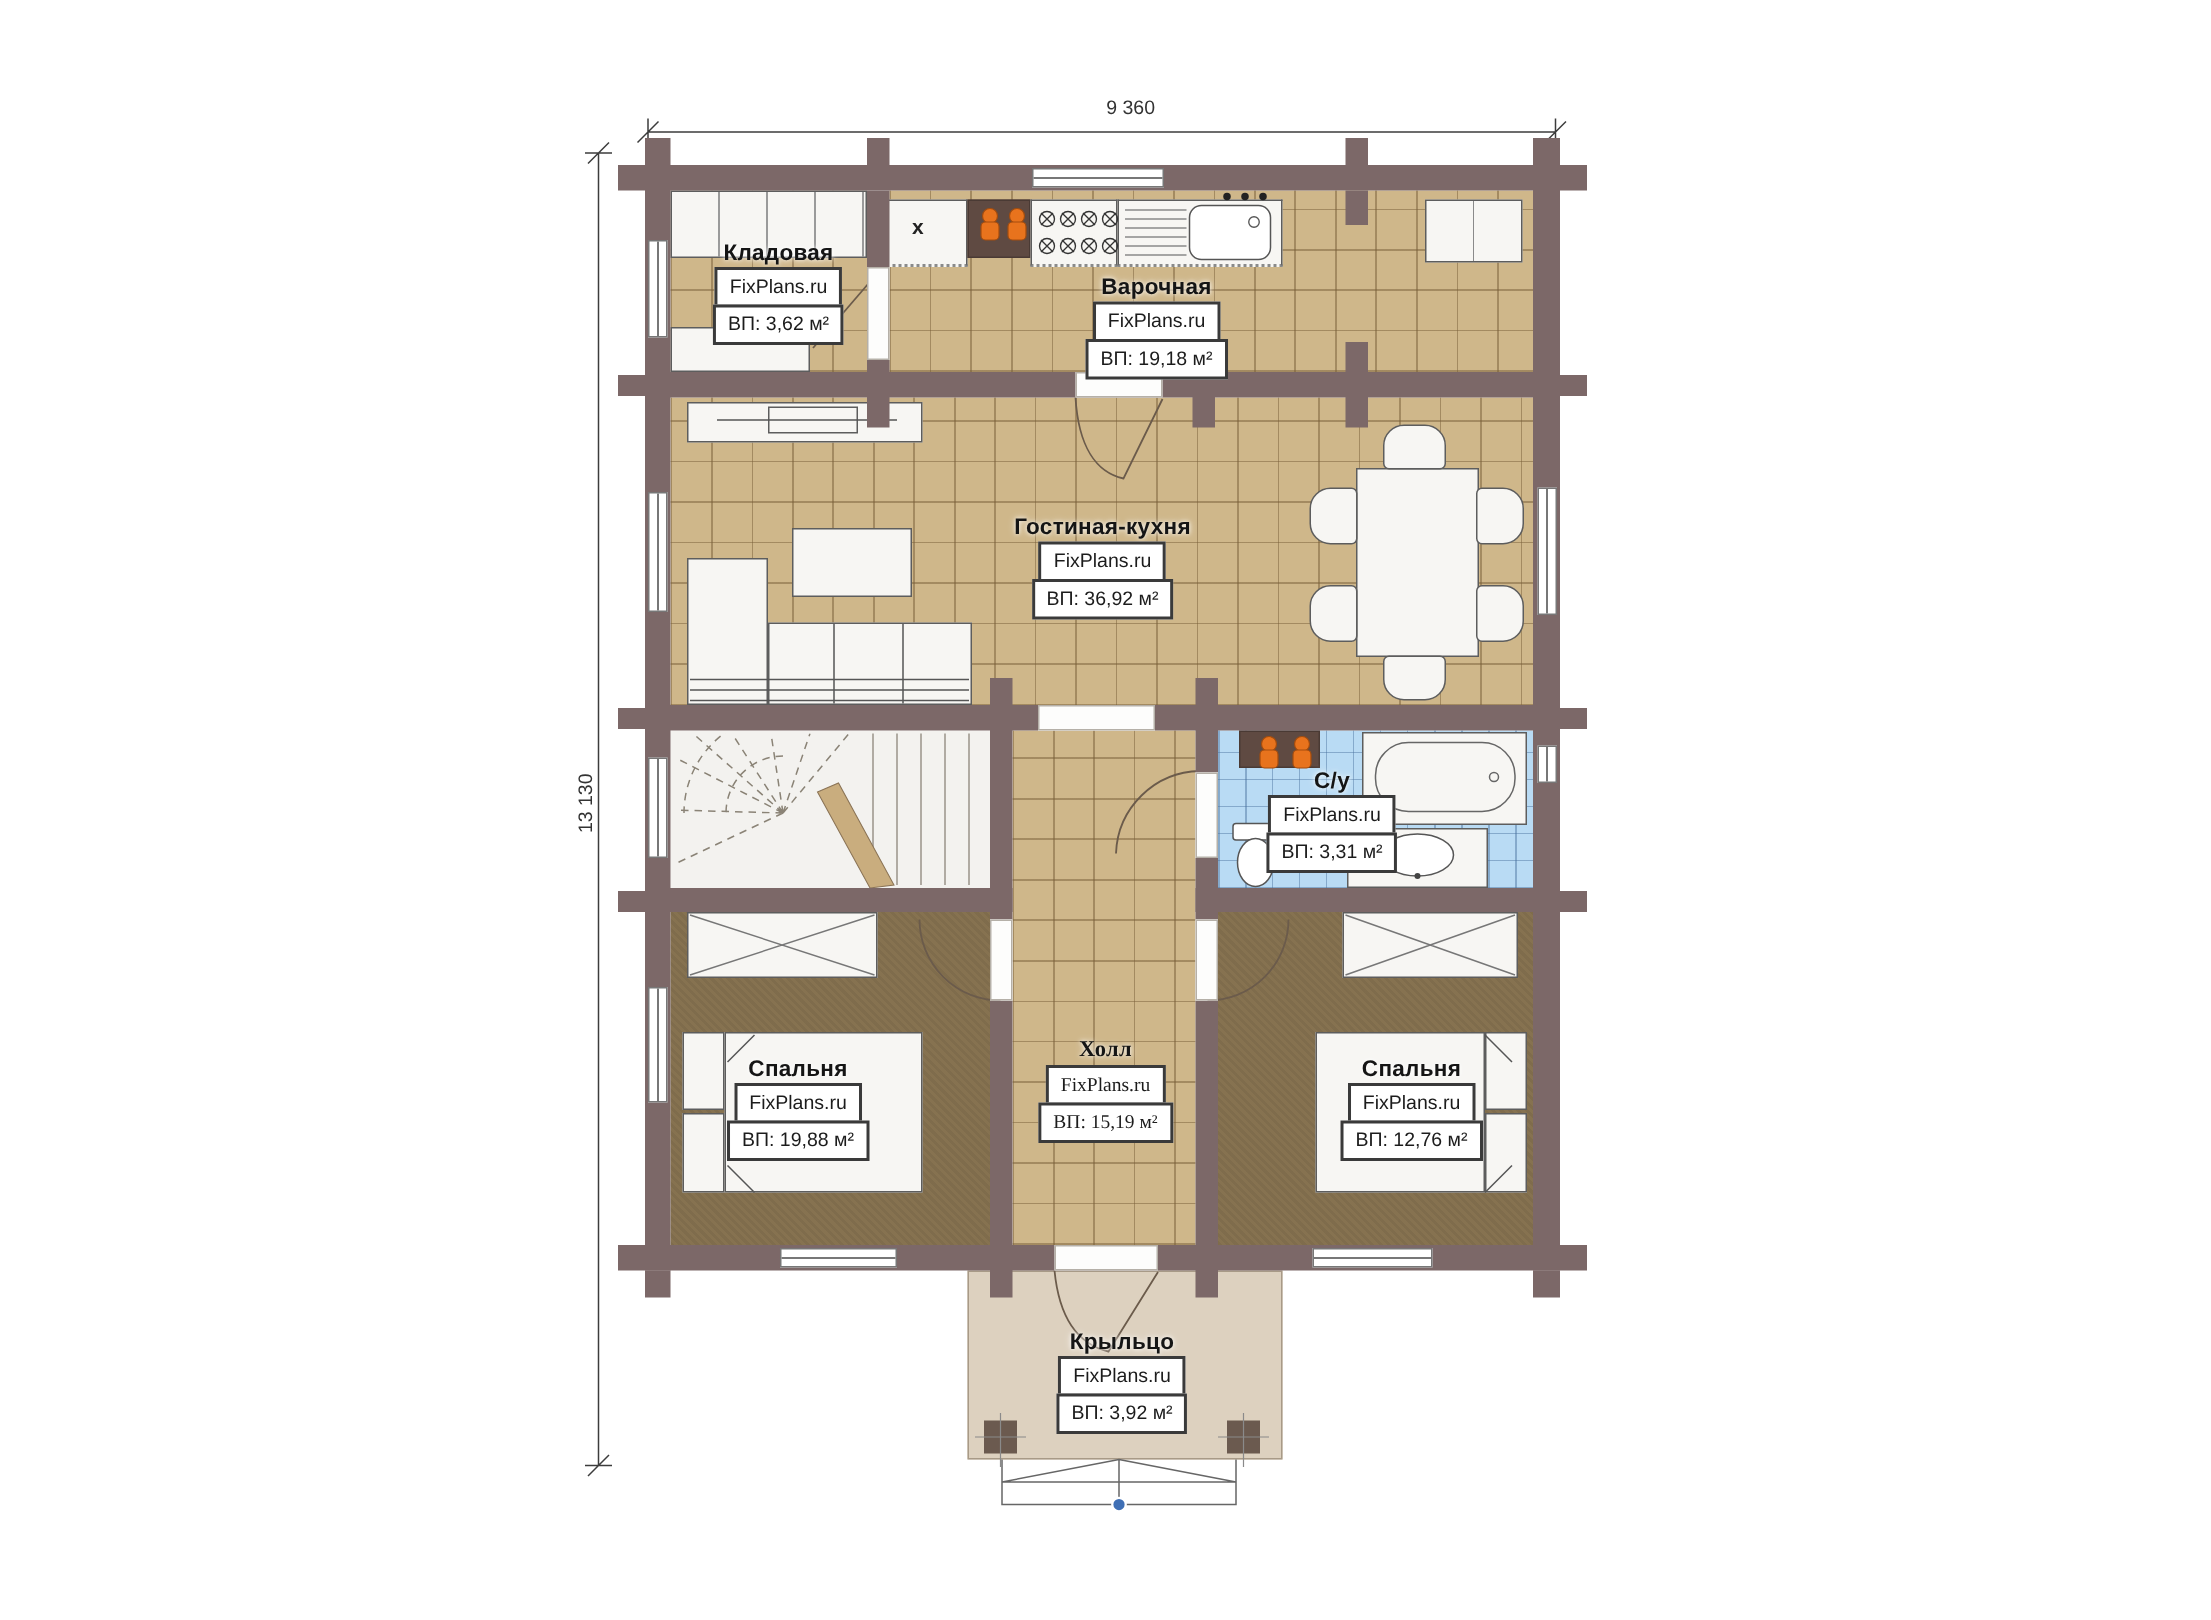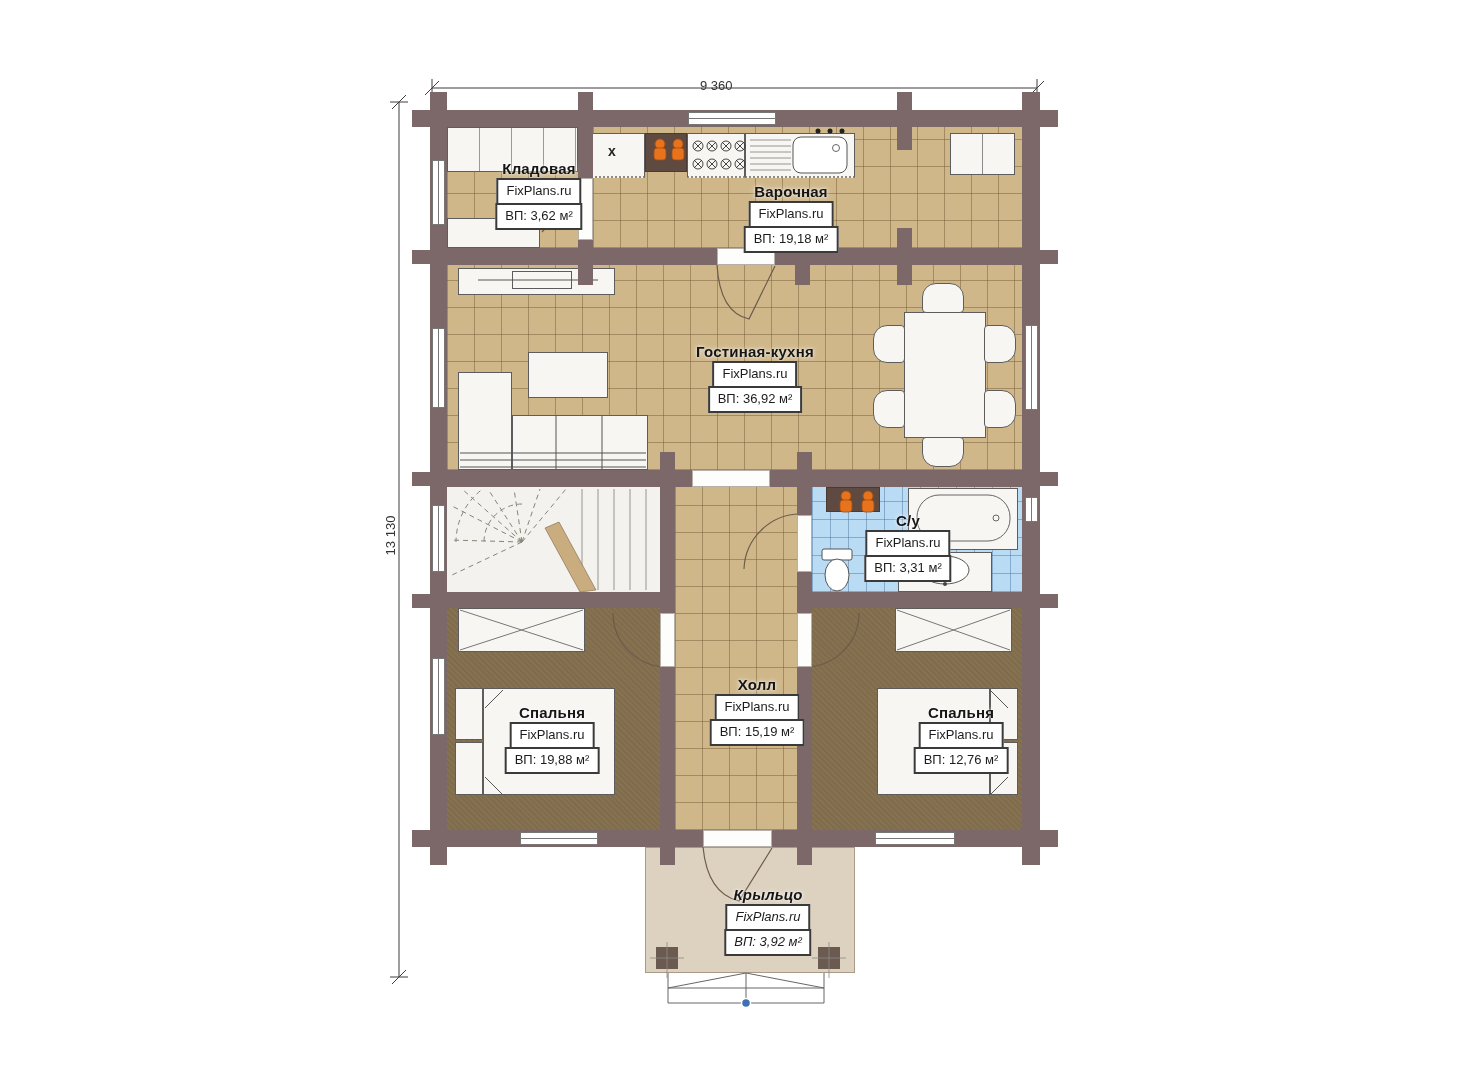--- a/index.html
+++ b/index.html
@@ -18,21 +18,21 @@
   .porchfloor{background:#ddd1bf;border:1px solid #a89a87;}
   .wall{position:absolute;background:#7c6868;z-index:30;}
   .fw{position:absolute;background:#f7f6f3;border:1px solid #5d5d5d;box-sizing:border-box;z-index:10;}
   .dotted-b{border-bottom:2px dotted #8a8a8a;}
   .winh{position:absolute;height:13px;background:#ffffff;border:1px solid #777;box-sizing:border-box;z-index:35;
         background-image:linear-gradient(to bottom,transparent calc(50% - .5px),#777 calc(50% - .5px),#777 calc(50% + .5px),transparent calc(50% + .5px));}
   .winv{position:absolute;width:13px;background:#ffffff;border:1px solid #777;box-sizing:border-box;z-index:35;
         background-image:linear-gradient(to right,transparent calc(50% - .5px),#777 calc(50% - .5px),#777 calc(50% + .5px),transparent calc(50% + .5px));}
   .sill{position:absolute;background:#fdfdfc;border:1px solid #b5b0a8;box-sizing:border-box;z-index:35;}
   .post{position:absolute;width:22px;height:22px;background:#6b5a4f;z-index:12;}
-  .rlabel{position:absolute;display:flex;flex-direction:column;align-items:center;z-index:40;transform:translateX(-50%);margin-left:20px;}
+  .rlabel{position:absolute;display:flex;flex-direction:column;align-items:center;z-index:40;transform:translateX(-50%);}
   .rname{font-weight:700;font-size:15px;color:#151515;letter-spacing:.2px;white-space:nowrap;
          text-shadow:0 0 3px rgba(255,255,255,.85),0 0 6px rgba(255,255,255,.6);margin-bottom:3px;}
   .rbox{background:#fff;border:2px solid #3a3a3a;padding:2px 8px;font-size:13px;color:#1c1c1c;
         margin-top:-2px;white-space:nowrap;line-height:1.45;}
   .chair{position:absolute;background:#f7f6f3;border:1px solid #5d5d5d;box-sizing:border-box;z-index:10;}
   .dimlabel{position:absolute;font-size:13px;color:#333;z-index:5;}
   .shelves{background-image:repeating-linear-gradient(90deg,transparent 0 31px,#9a9a9a 31px 32px);}
   .cab2{background-image:linear-gradient(to right,transparent calc(50% - .5px),#8a8a8a calc(50% - .5px),#8a8a8a calc(50% + .5px),transparent calc(50% + .5px));}
   .xmark{position:absolute;z-index:22;font-size:14px;font-weight:700;color:#222;}
   svg.overlay{position:absolute;left:0;top:0;z-index:20;pointer-events:none;}
@@ -228,21 +228,21 @@
   <div class="winh" style="left:520px;top:832px;width:78px;"></div>
   <div class="winh" style="left:875px;top:832px;width:80px;"></div>
   <div class="sill" style="left:578px;top:178px;width:15px;height:62px;"></div>
   <div class="sill" style="left:717px;top:248px;width:58px;height:17px;"></div>
   <div class="sill" style="left:692px;top:470px;width:78px;height:17px;"></div>
   <div class="sill" style="left:797px;top:515px;width:15px;height:57px;"></div>
   <div class="sill" style="left:660px;top:613px;width:15px;height:54px;"></div>
   <div class="sill" style="left:797px;top:613px;width:15px;height:54px;"></div>
   <div class="sill" style="left:703px;top:830px;width:69px;height:17px;"></div>
 
-  <div class="dimlabel" style="left:700px;top:78px;width:70px;text-align:left;">9 360</div>
+  <div class="dimlabel" style="left:700px;top:64px;width:70px;text-align:right;">9 360</div>
   <div class="dimlabel" style="left:345px;top:528px;width:90px;text-align:center;transform:rotate(-90deg);">13 130</div>
 
   <div class="rlabel" style="left:519px;top:160px;">
     <div class="rname">Кладовая</div>
     <div class="rbox">FixPlans.ru</div>
     <div class="rbox">ВП: 3,62 м²</div>
   </div>
   <div class="rlabel" style="left:771px;top:183px;">
     <div class="rname">Варочная</div>
     <div class="rbox">FixPlans.ru</div>
@@ -251,34 +251,34 @@
   <div class="rlabel" style="left:735px;top:343px;">
     <div class="rname">Гостиная-кухня</div>
     <div class="rbox">FixPlans.ru</div>
     <div class="rbox">ВП: 36,92 м²</div>
   </div>
   <div class="rlabel" style="left:888px;top:512px;">
     <div class="rname">С/у</div>
     <div class="rbox">FixPlans.ru</div>
     <div class="rbox">ВП: 3,31 м²</div>
   </div>
-  <div class="rlabel" style="left:737px;top:676px;">
+  <div class="rlabel" style="left:737px;top:692px;font-family:Liberation Serif, serif;">
     <div class="rname">Холл</div>
     <div class="rbox">FixPlans.ru</div>
     <div class="rbox">ВП: 15,19 м²</div>
   </div>
   <div class="rlabel" style="left:532px;top:704px;">
     <div class="rname">Спальня</div>
     <div class="rbox">FixPlans.ru</div>
     <div class="rbox">ВП: 19,88 м²</div>
   </div>
   <div class="rlabel" style="left:941px;top:704px;">
     <div class="rname">Спальня</div>
     <div class="rbox">FixPlans.ru</div>
     <div class="rbox">ВП: 12,76 м²</div>
   </div>
-  <div class="rlabel" style="left:748px;top:886px;font-style:italic;">
+  <div class="rlabel" style="left:748px;top:886px;">
     <div class="rname">Крыльцо</div>
     <div class="rbox">FixPlans.ru</div>
     <div class="rbox">ВП: 3,92 м²</div>
   </div>
 
 </div>
 
 </body></html>

